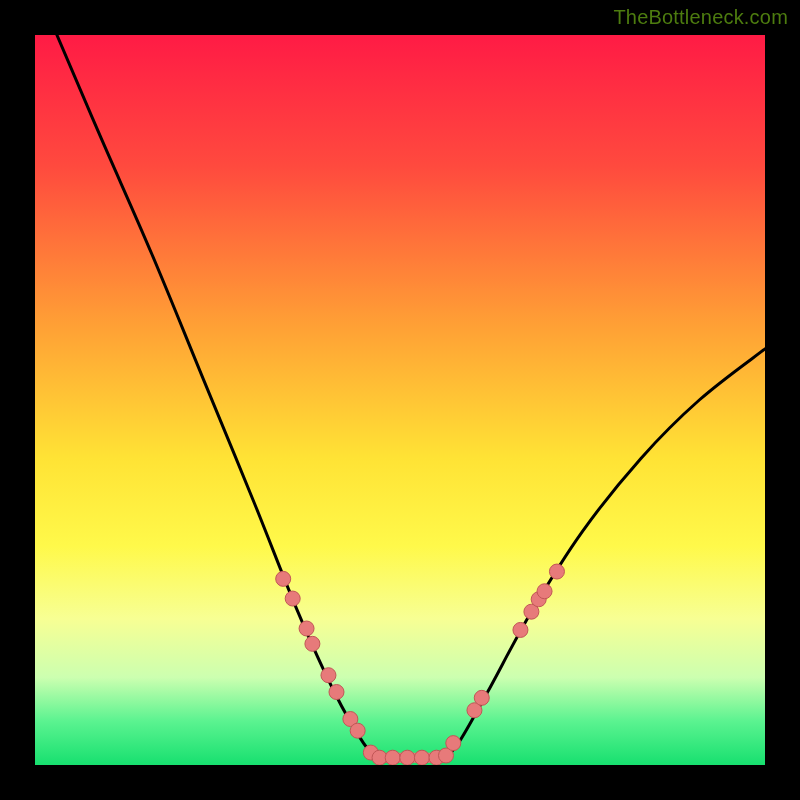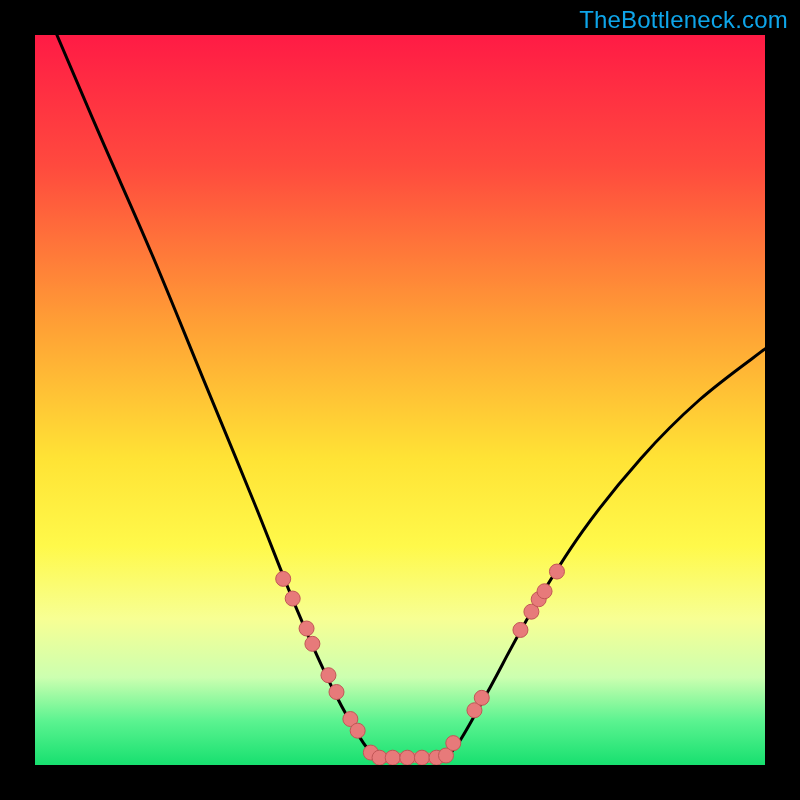--- a/index.html
+++ b/index.html
@@ -16,23 +16,23 @@
     left: 35px;
     width: 730px;
     height: 730px;
     overflow: hidden;
   }
   .watermark {
     position: absolute;
     top: 6px;
     right: 12px;
     font-family: Arial, Helvetica, sans-serif;
-    font-size: 24px;
+    font-size: 20px;
     font-weight: 500;
-    color: #0ea5e9;
+    color: #4d7c0f;
     letter-spacing: 0.2px;
   }
   .grad {
     position: absolute;
     inset: 0;
   }
   svg.curves {
     position: absolute;
     inset: 0;
   }

